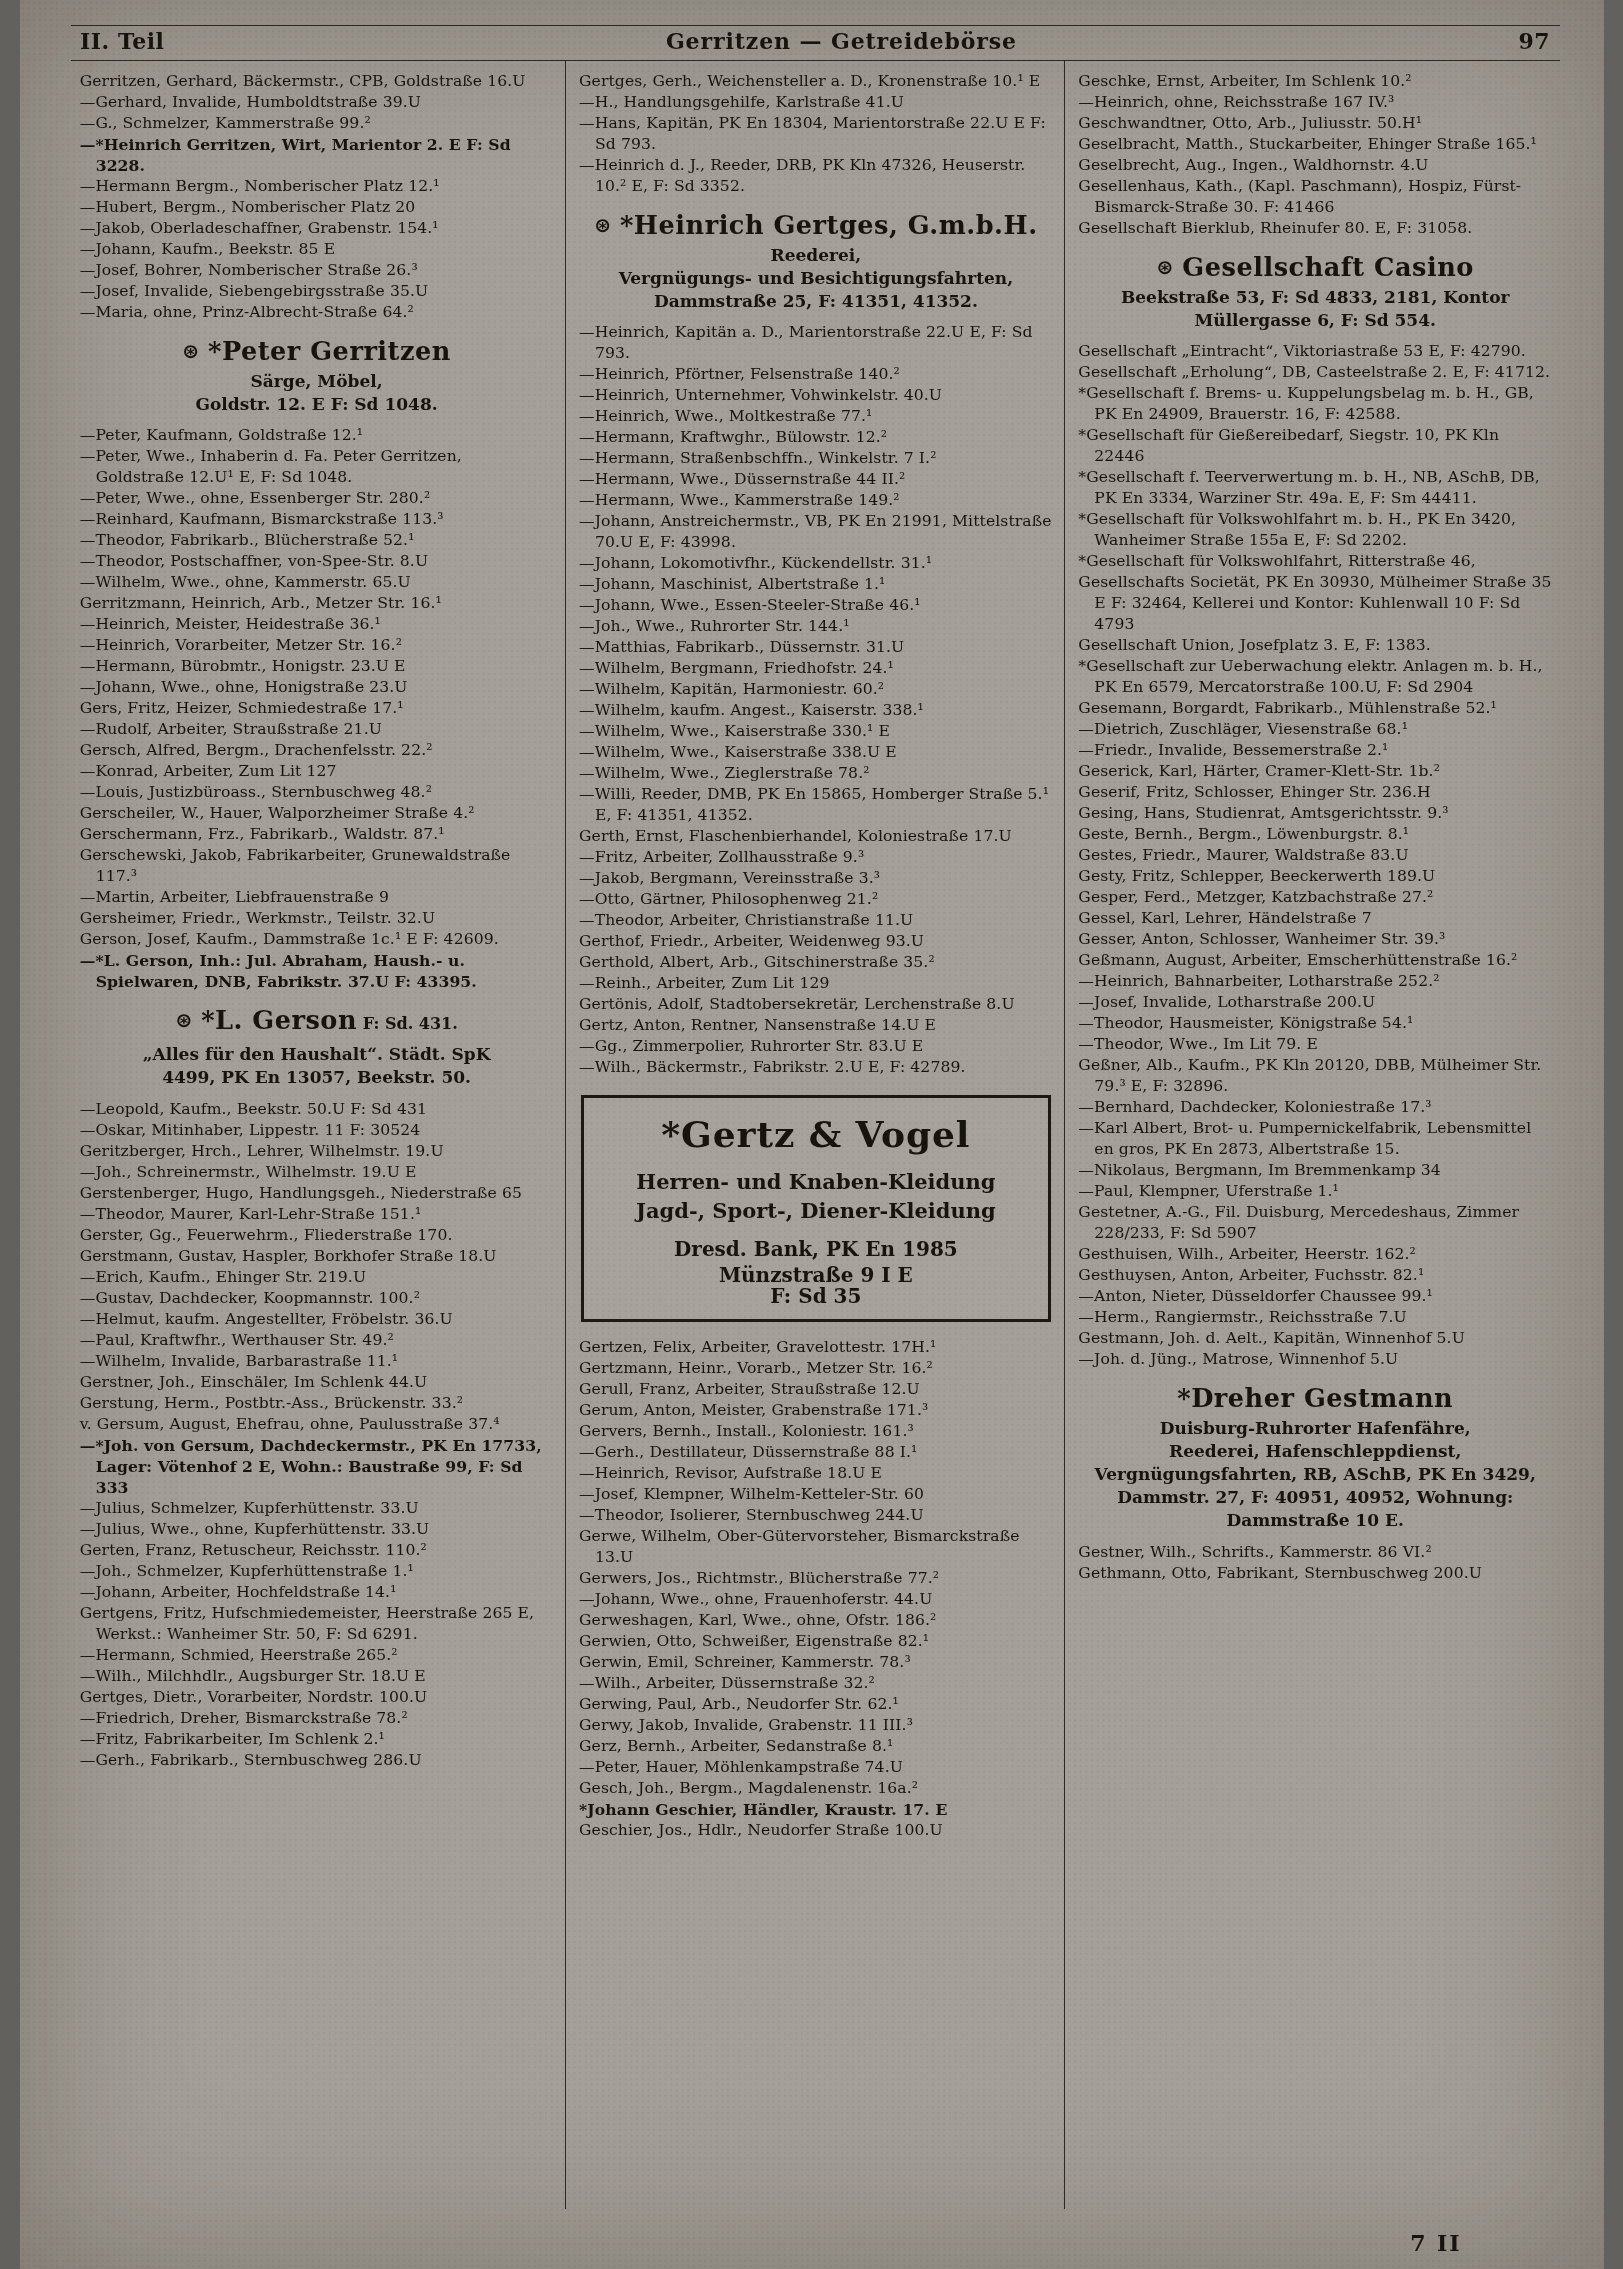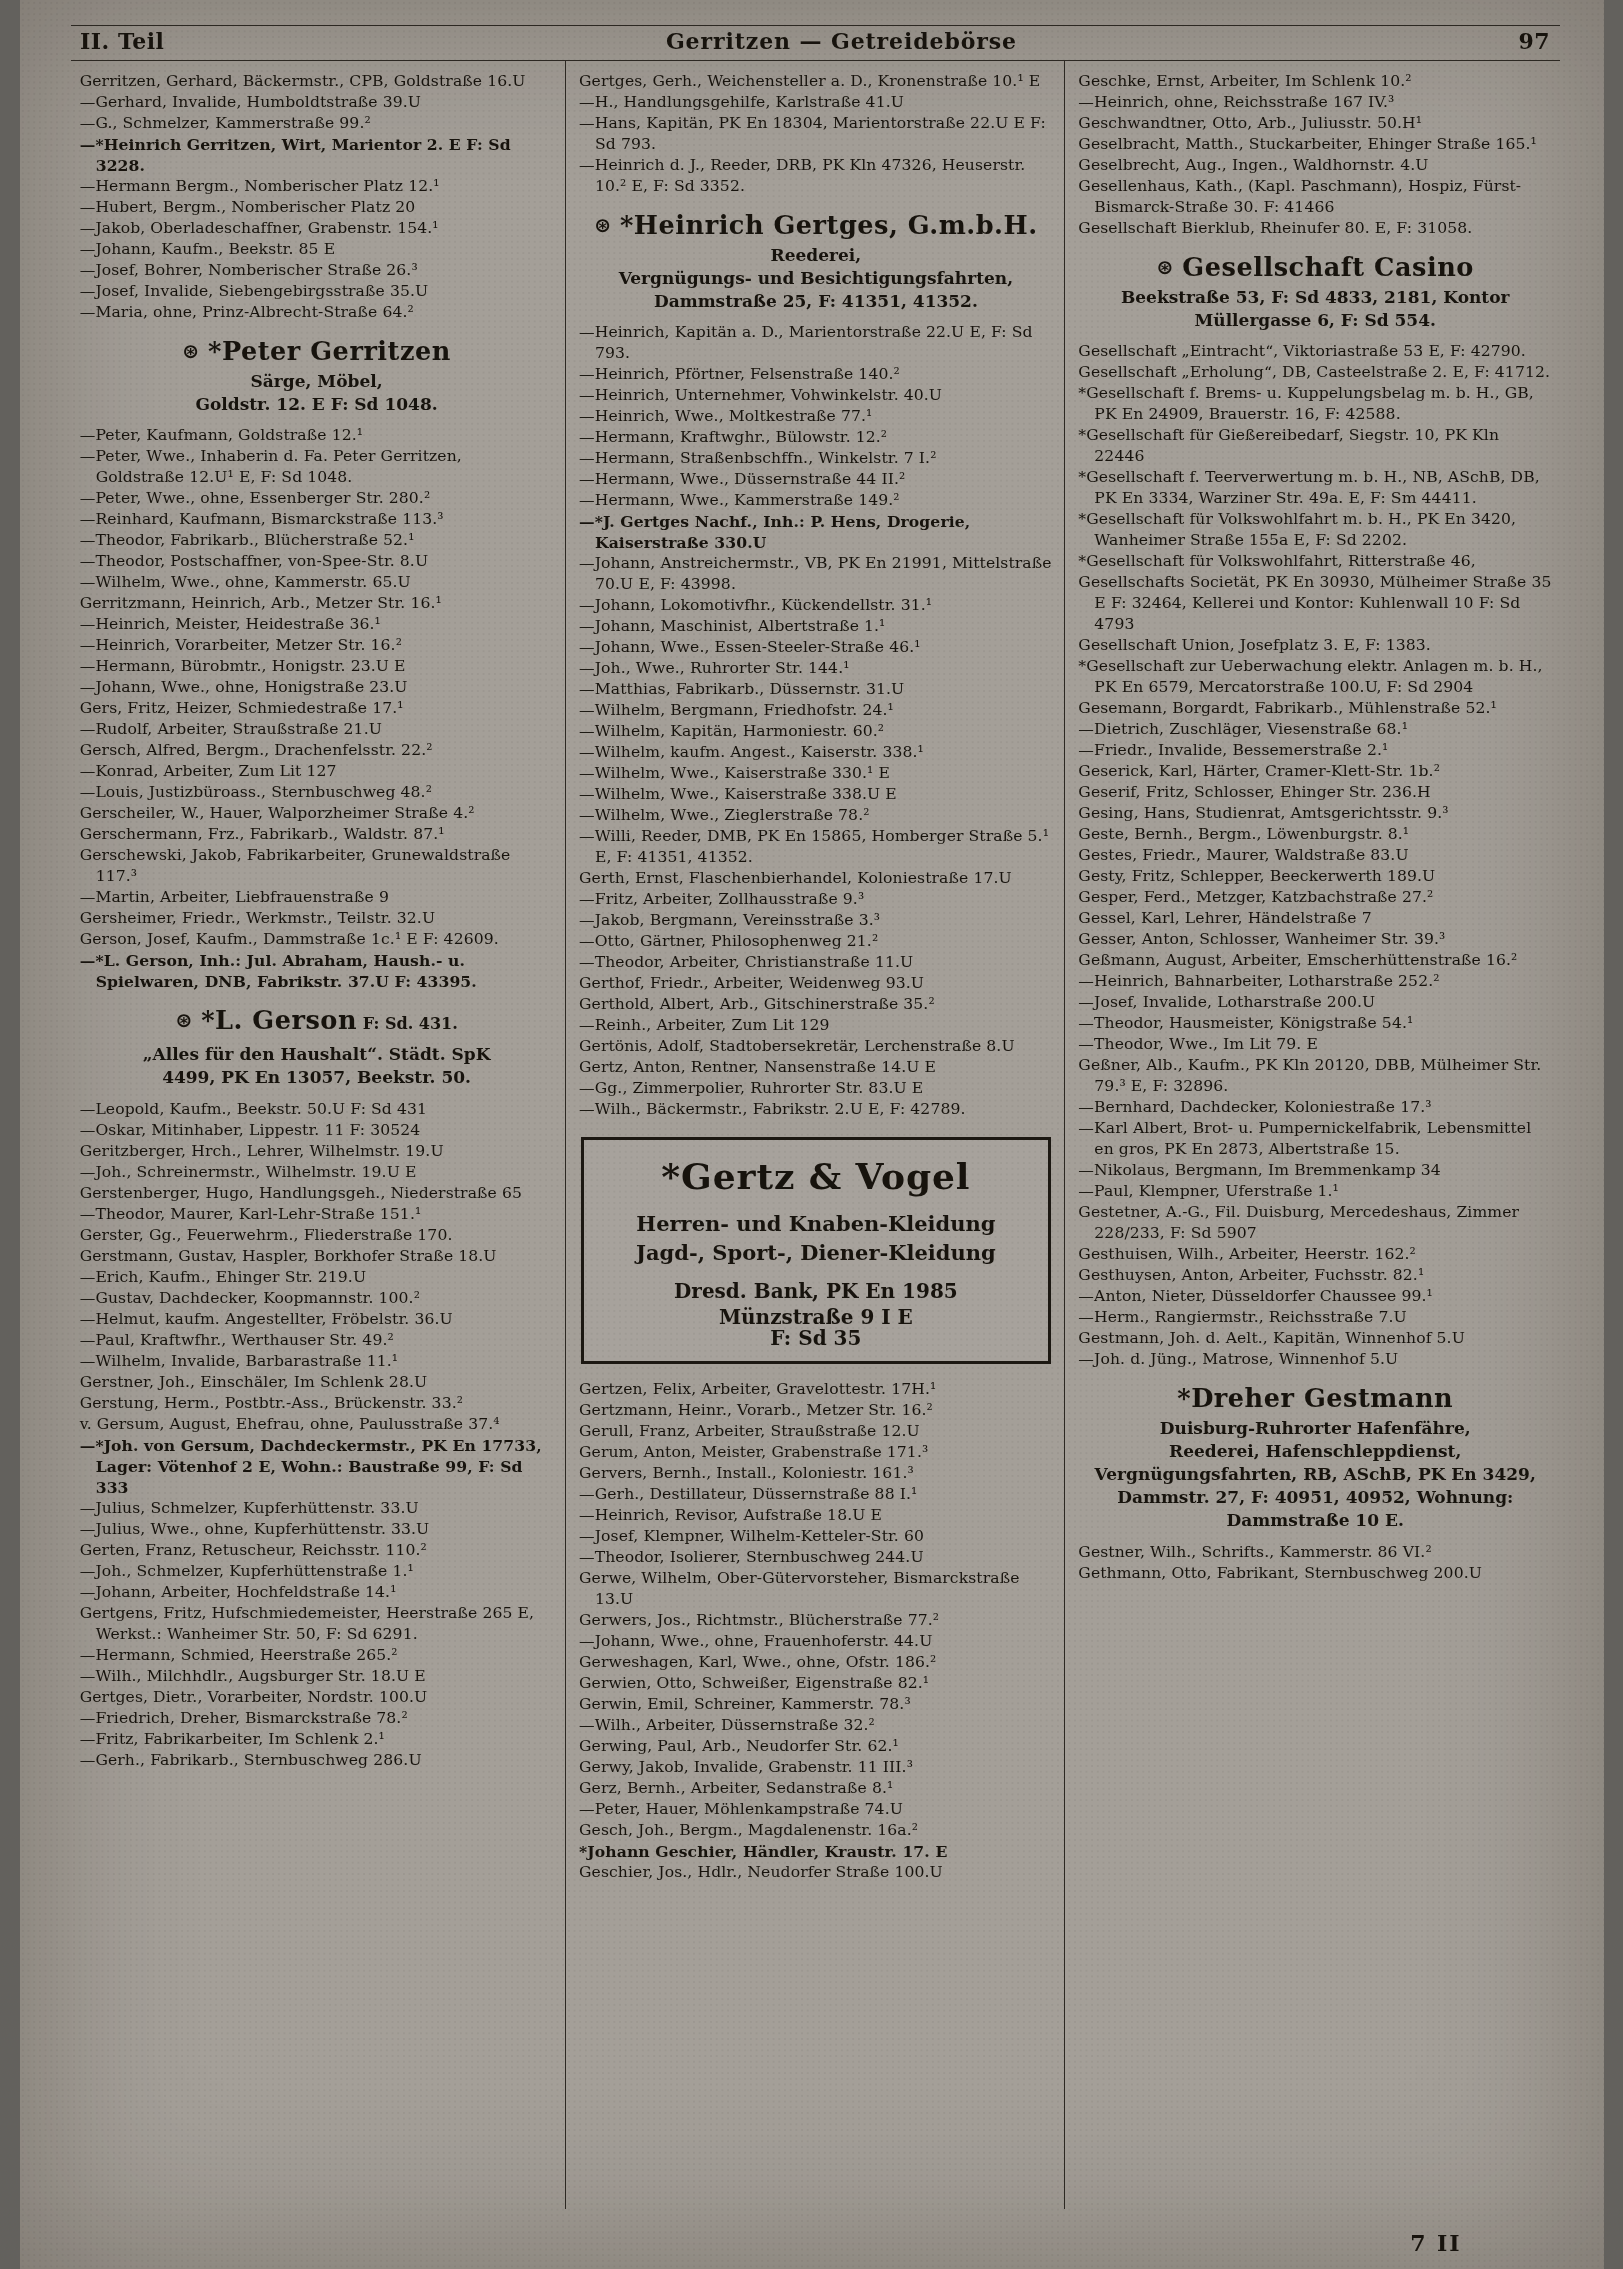--- a/index.html
+++ b/index.html
@@ -102,21 +102,21 @@
         <div class="entry">—Joh., Schreinermstr., Wilhelmstr. 19.U E</div>
         <div class="entry">Gerstenberger, Hugo, Handlungsgeh., Niederstraße 65</div>
         <div class="entry">—Theodor, Maurer, Karl-Lehr-Straße 151.¹</div>
         <div class="entry">Gerster, Gg., Feuerwehrm., Fliederstraße 170.</div>
         <div class="entry">Gerstmann, Gustav, Haspler, Borkhofer Straße 18.U</div>
         <div class="entry">—Erich, Kaufm., Ehinger Str. 219.U</div>
         <div class="entry">—Gustav, Dachdecker, Koopmannstr. 100.²</div>
         <div class="entry">—Helmut, kaufm. Angestellter, Fröbelstr. 36.U</div>
         <div class="entry">—Paul, Kraftwfhr., Werthauser Str. 49.²</div>
         <div class="entry">—Wilhelm, Invalide, Barbarastraße 11.¹</div>
-        <div class="entry">Gerstner, Joh., Einschäler, Im Schlenk 28.U</div>
+        <div class="entry">Gerstner, Joh., Einschäler, Im Schlenk 44.U</div>
         <div class="entry">Gerstung, Herm., Postbtr.-Ass., Brückenstr. 33.²</div>
         <div class="entry">v. Gersum, August, Ehefrau, ohne, Paulusstraße 37.⁴</div>
         <div class="entry bold">—*Joh. von Gersum, Dachdeckermstr., PK En 17733, Lager: Vötenhof 2 E, Wohn.: Baustraße 99,  F: Sd 333</div>
         <div class="entry">—Julius, Schmelzer, Kupferhüttenstr. 33.U</div>
         <div class="entry">—Julius, Wwe., ohne, Kupferhüttenstr. 33.U</div>
         <div class="entry">Gerten, Franz, Retuscheur, Reichsstr. 110.²</div>
         <div class="entry">—Joh., Schmelzer, Kupferhüttenstraße 1.¹</div>
         <div class="entry">—Johann, Arbeiter, Hochfeldstraße 14.¹</div>
         <div class="entry">Gertgens, Fritz, Hufschmiedemeister, Heerstraße 265 E, Werkst.: Wanheimer Str. 50, F: Sd 6291.</div>
         <div class="entry">—Hermann, Schmied, Heerstraße 265.²</div>
@@ -138,21 +138,20 @@
           <div class="h-body">Dammstraße 25, F: 41351, 41352.</div>
         </div>
         <div class="entry">—Heinrich, Kapitän a. D., Marientorstraße 22.U E, F: Sd 793.</div>
         <div class="entry">—Heinrich, Pförtner, Felsenstraße 140.²</div>
         <div class="entry">—Heinrich, Unternehmer, Vohwinkelstr. 40.U</div>
         <div class="entry">—Heinrich, Wwe., Moltkestraße 77.¹</div>
         <div class="entry">—Hermann, Kraftwghr., Bülowstr. 12.²</div>
         <div class="entry">—Hermann, Straßenbschffn., Winkelstr. 7 I.²</div>
         <div class="entry">—Hermann, Wwe., Düssernstraße 44 II.²</div>
         <div class="entry">—Hermann, Wwe., Kammerstraße 149.²</div>
-        <div class="entry bold">—*J. Gertges Nachf., Inh.: P. Hens, Drogerie, Kaiserstraße 330.U</div>
         <div class="entry">—Johann, Anstreichermstr., VB, PK En 21991, Mittelstraße 70.U E, F: 43998.</div>
         <div class="entry">—Johann, Lokomotivfhr., Kückendellstr. 31.¹</div>
         <div class="entry">—Johann, Maschinist, Albertstraße 1.¹</div>
         <div class="entry">—Johann, Wwe., Essen-Steeler-Straße 46.¹</div>
         <div class="entry">—Joh., Wwe., Ruhrorter Str. 144.¹</div>
         <div class="entry">—Matthias, Fabrikarb., Düssernstr. 31.U</div>
         <div class="entry">—Wilhelm, Bergmann, Friedhofstr. 24.¹</div>
         <div class="entry">—Wilhelm, Kapitän, Harmoniestr. 60.²</div>
         <div class="entry">—Wilhelm, kaufm. Angest., Kaiserstr. 338.¹</div>
         <div class="entry">—Wilhelm, Wwe., Kaiserstraße 330.¹ E</div>

